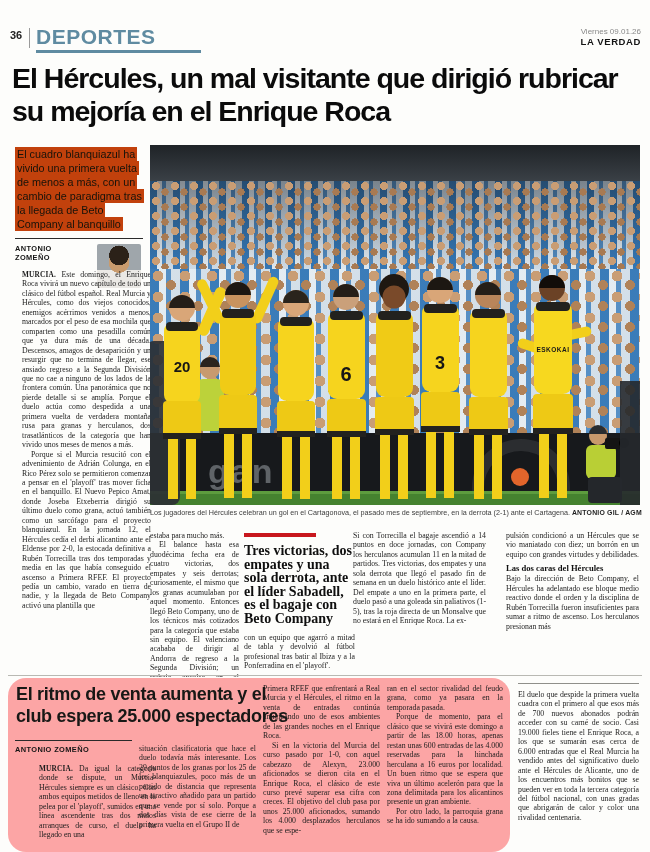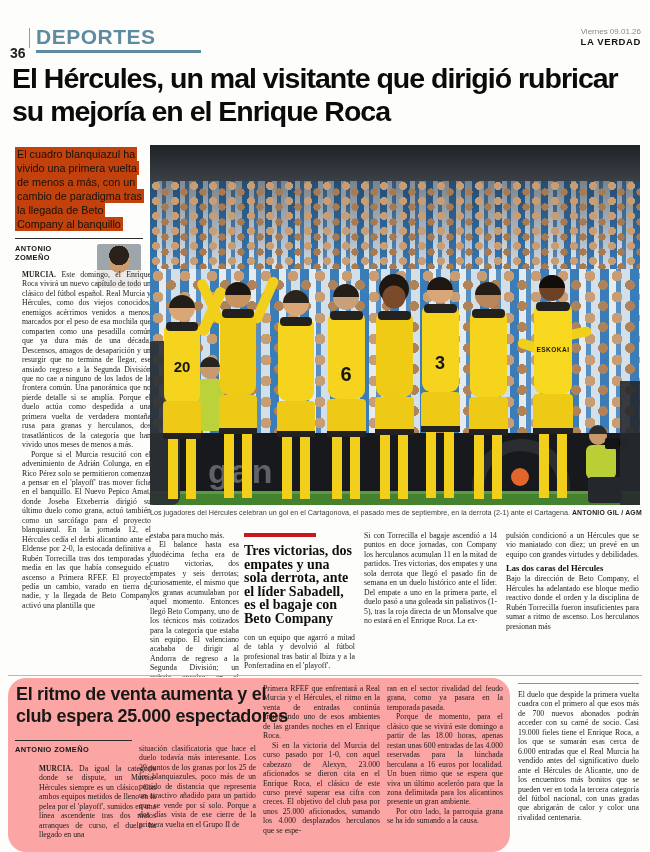--- a/index.html
+++ b/index.html
@@ -1,20 +1,20 @@
 <!DOCTYPE html>
 <html><head>
 <meta charset="utf-8">
 <style>
   html,body{margin:0;padding:0;background:#ffffff;}
   .page{position:relative;width:650px;height:852px;background:#fdfdfb;overflow:hidden;
         font-family:"Liberation Sans",sans-serif;color:#161616;}
 
   
-  .pageno{position:absolute;left:10px;top:29px;font-size:14px;font-weight:bold;color:#222;margin-top:16px;}
+  .pageno{position:absolute;left:10px;top:29px;font-size:11px;font-weight:bold;color:#222;}
   .section-sep{position:absolute;left:29px;top:28px;width:1px;height:20px;background:#9a9a9a;}
   .section{position:absolute;left:36px;top:25px;font-size:21px;font-weight:bold;
            letter-spacing:.5px;color:#5f8ba1;}
   .section-rule{position:absolute;left:36px;top:50px;width:165px;height:3px;background:#5f8ba1;}
   .issue-date{position:absolute;right:9px;top:27px;font-size:8px;color:#8a8a8a;text-align:right;}
   .masthead{position:absolute;right:9px;top:36px;font-size:9.5px;font-weight:bold;
             letter-spacing:.6px;color:#141414;text-align:right;}
 
   
   .headline{position:absolute;left:12px;top:62px;width:628px;
@@ -77,21 +77,21 @@
 
   
   .caption{position:absolute;left:150px;top:508px;width:492px;font-size:7.2px;color:#3c3c3c;
            white-space:nowrap;overflow:hidden;}
   .credit{font-weight:bold;font-size:6.9px;color:#1f1f1f;letter-spacing:.2px;}
 
   
   .band{position:absolute;top:531px;height:146px;overflow:hidden;}
   .c2{left:150px;width:89px;}
   .c3{left:244px;width:111px;}
-  .c4{left:364px;width:133px;}
+  .c4{left:353px;width:133px;}
   .c5{left:506px;width:133px;}
   .qbar{width:72px;height:4px;background:#c8171e;margin:2px 0 7px;}
   .quote{font-family:"Liberation Serif",serif;font-weight:bold;font-size:14px;
          line-height:13.5px;color:#0f0f0f;margin-bottom:8px;text-align:left;}
   .subhead{font-family:"Liberation Serif",serif;font-weight:bold;font-size:8.6px;
            line-height:10px;margin:4px 0 1px;color:#111;}
 
   
   .bottom-rule{position:absolute;left:8px;top:675px;width:634px;height:1px;background:#b9b9b3;}
   .box{position:absolute;left:8px;top:678px;width:502px;height:174px;background:#fca5a5;border-radius:18px;}
@@ -256,21 +256,21 @@
     <div class="qbar"></div>
     <div class="quote">Tres victorias, dos empates y una sola derrota, ante el líder Sabadell, es el bagaje con Beto Company</div>
     <p>con un equipo que agarró a mitad de tabla y devolvió al fútbol profesional tras batir al Ibiza y a la Ponferradina en el 'playoff'.</p>
   </div>
 
   <div class="band c4 btxt">
     <p>Si con Torrecilla el bagaje ascendió a 14 puntos en doce jornadas, con Company los herculanos acumulan 11 en la mitad de partidos. Tres victorias, dos empates y una sola derrota que llegó el pasado fin de semana en un duelo histórico ante el líder. Del empate a uno en la primera parte, el duelo pasó a una goleada sin paliativos (1-5), tras la roja directa de un Monsalve que no estará en el Enrique Roca. La ex-</p>
   </div>
 
   <div class="band c5 btxt">
-    <p>pulsión condicionó a un Hércules que se vio maniatado con diez; un prevé en un equipo con grandes virtudes y debilidades.</p>
+    <p>pulsión condicionó a un Hércules que se vio maniatado con diez; un borrón en un equipo con grandes virtudes y debilidades.</p>
     <div class="subhead">Las dos caras del Hércules</div>
     <p>Bajo la dirección de Beto Company, el Hércules ha adelantado ese bloque medio reactivo donde el orden y la disciplina de Rubén Torrecilla fueron insuficientes para sumar a ritmo de ascenso. Los herculanos presionan más</p>
   </div>
 
   <div class="bottom-rule"></div>
 
   <div class="box">
     <div class="box-title">El ritmo de venta aumenta y el club espera 25.000 espectadores</div>
     <div class="box-byline">ANTONIO ZOMEÑO</div>
     <div class="bcol bc1 btxt">

